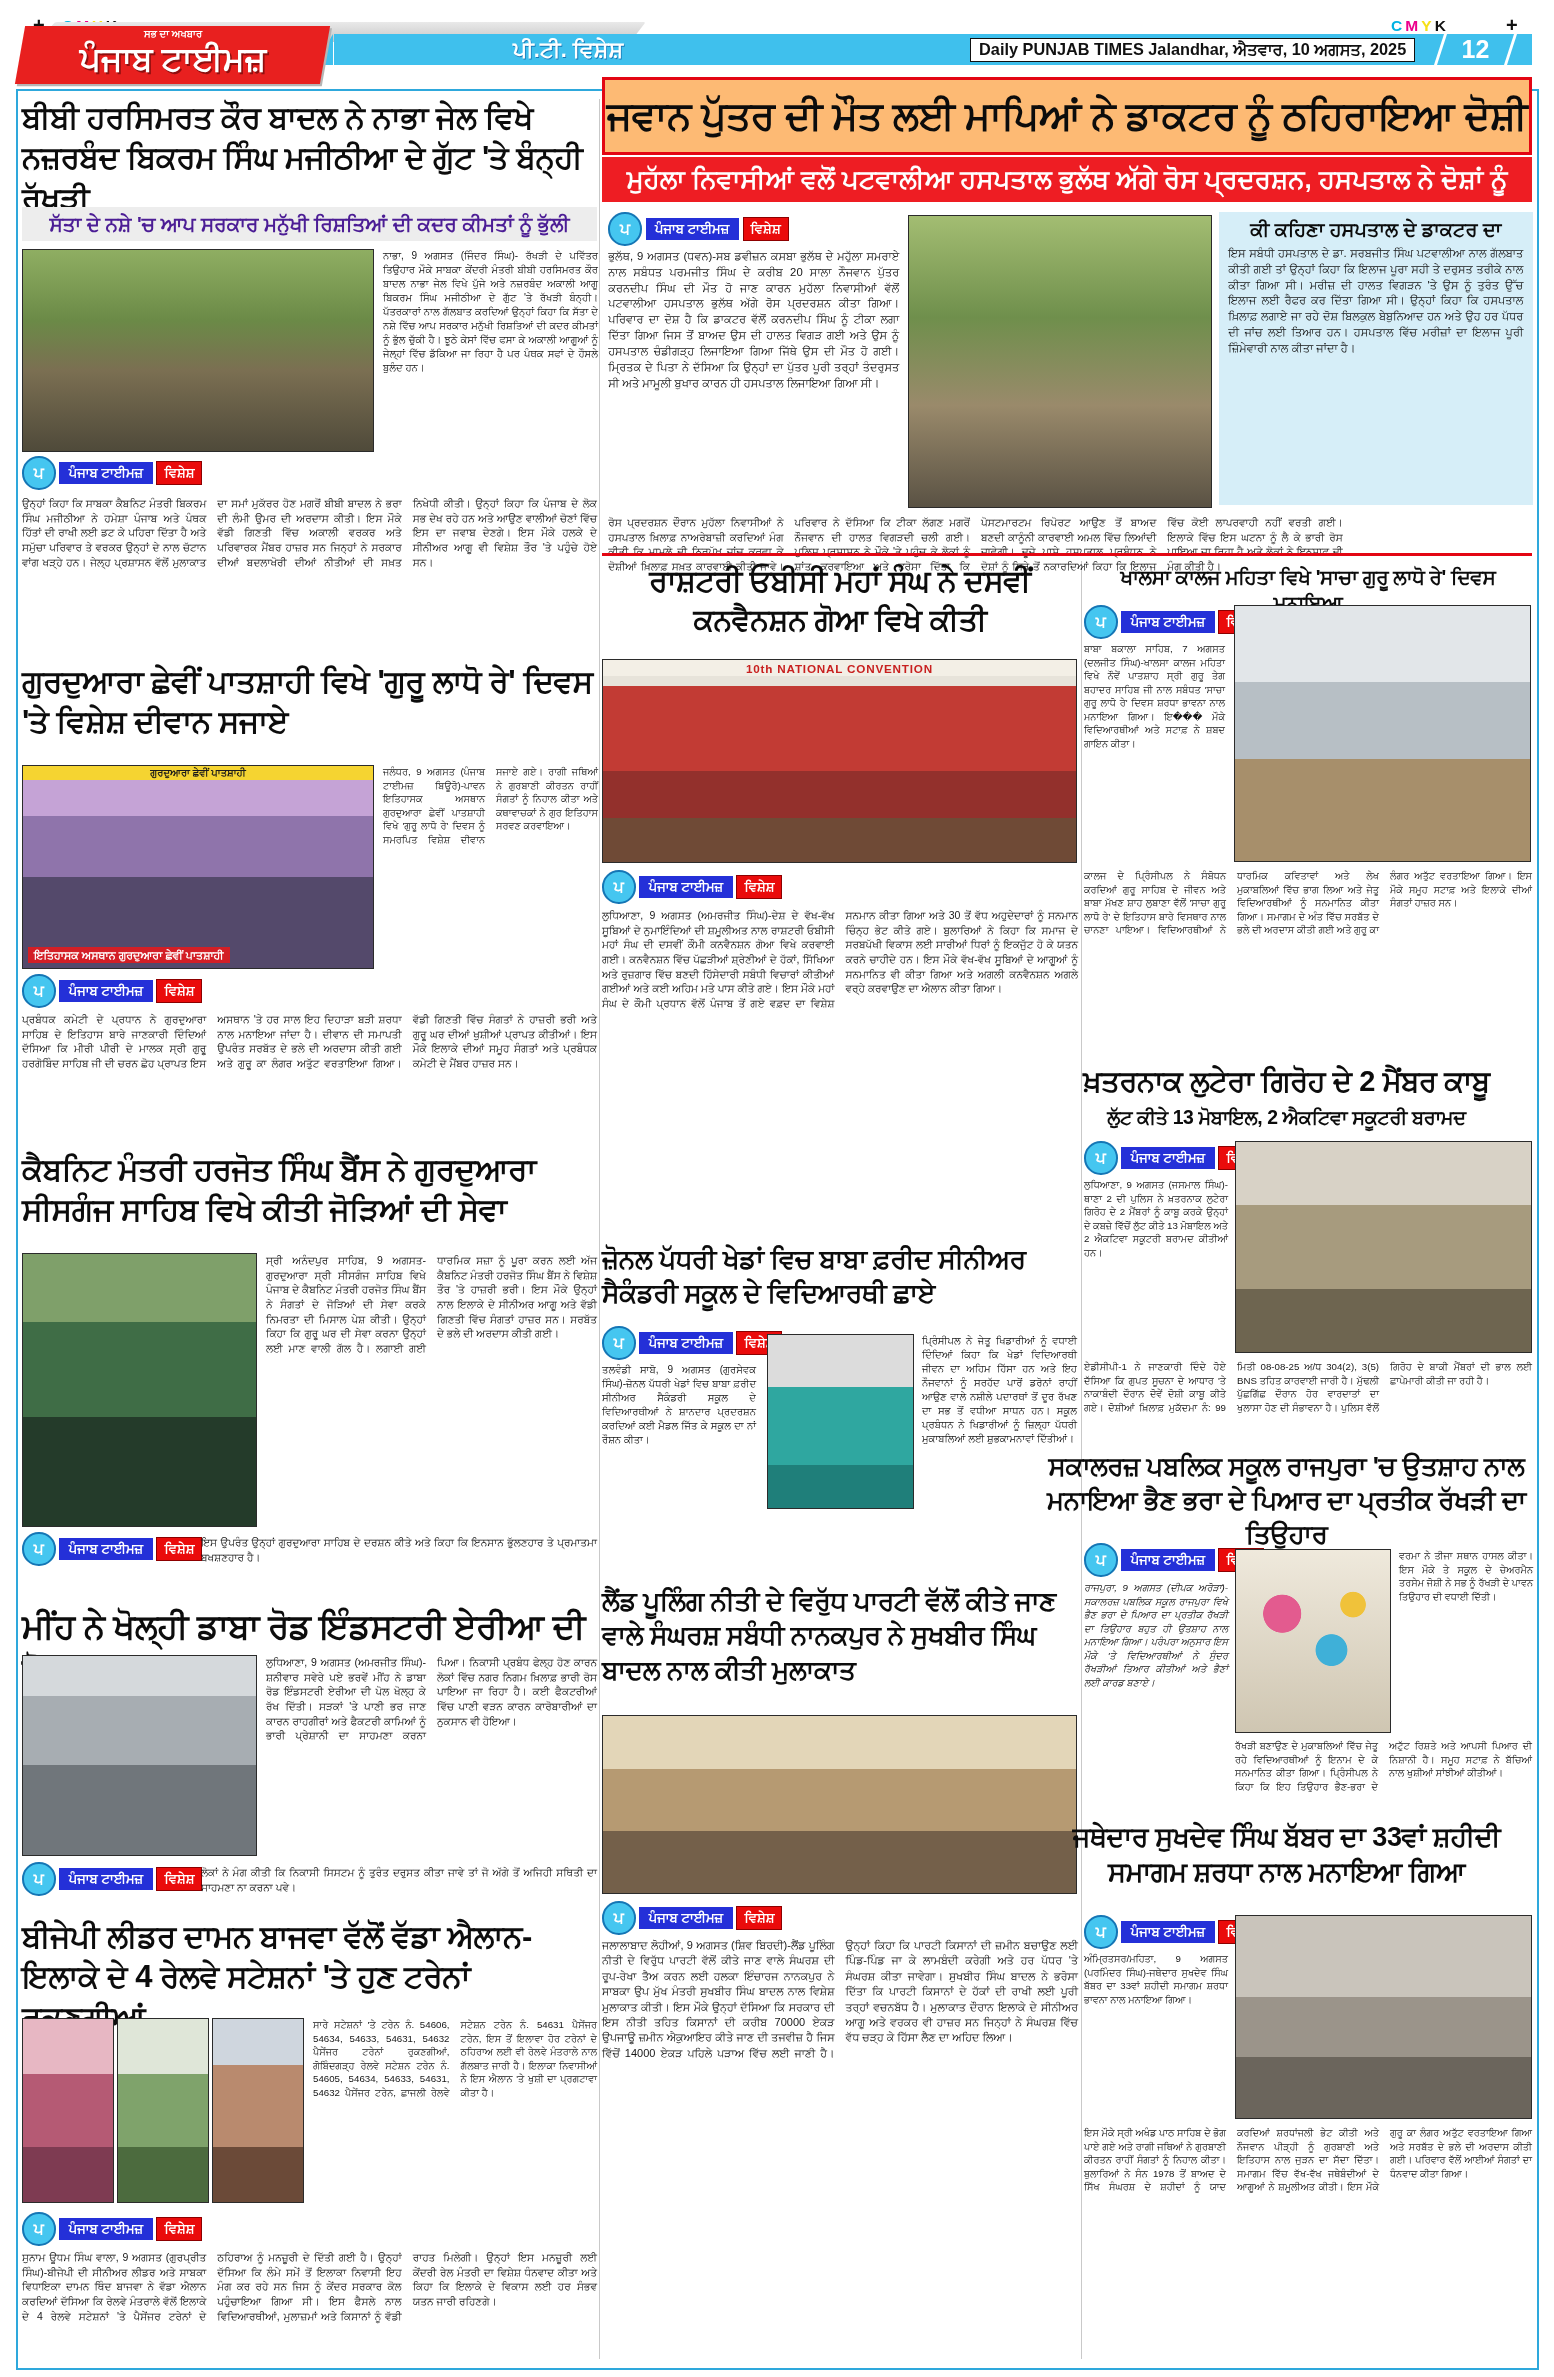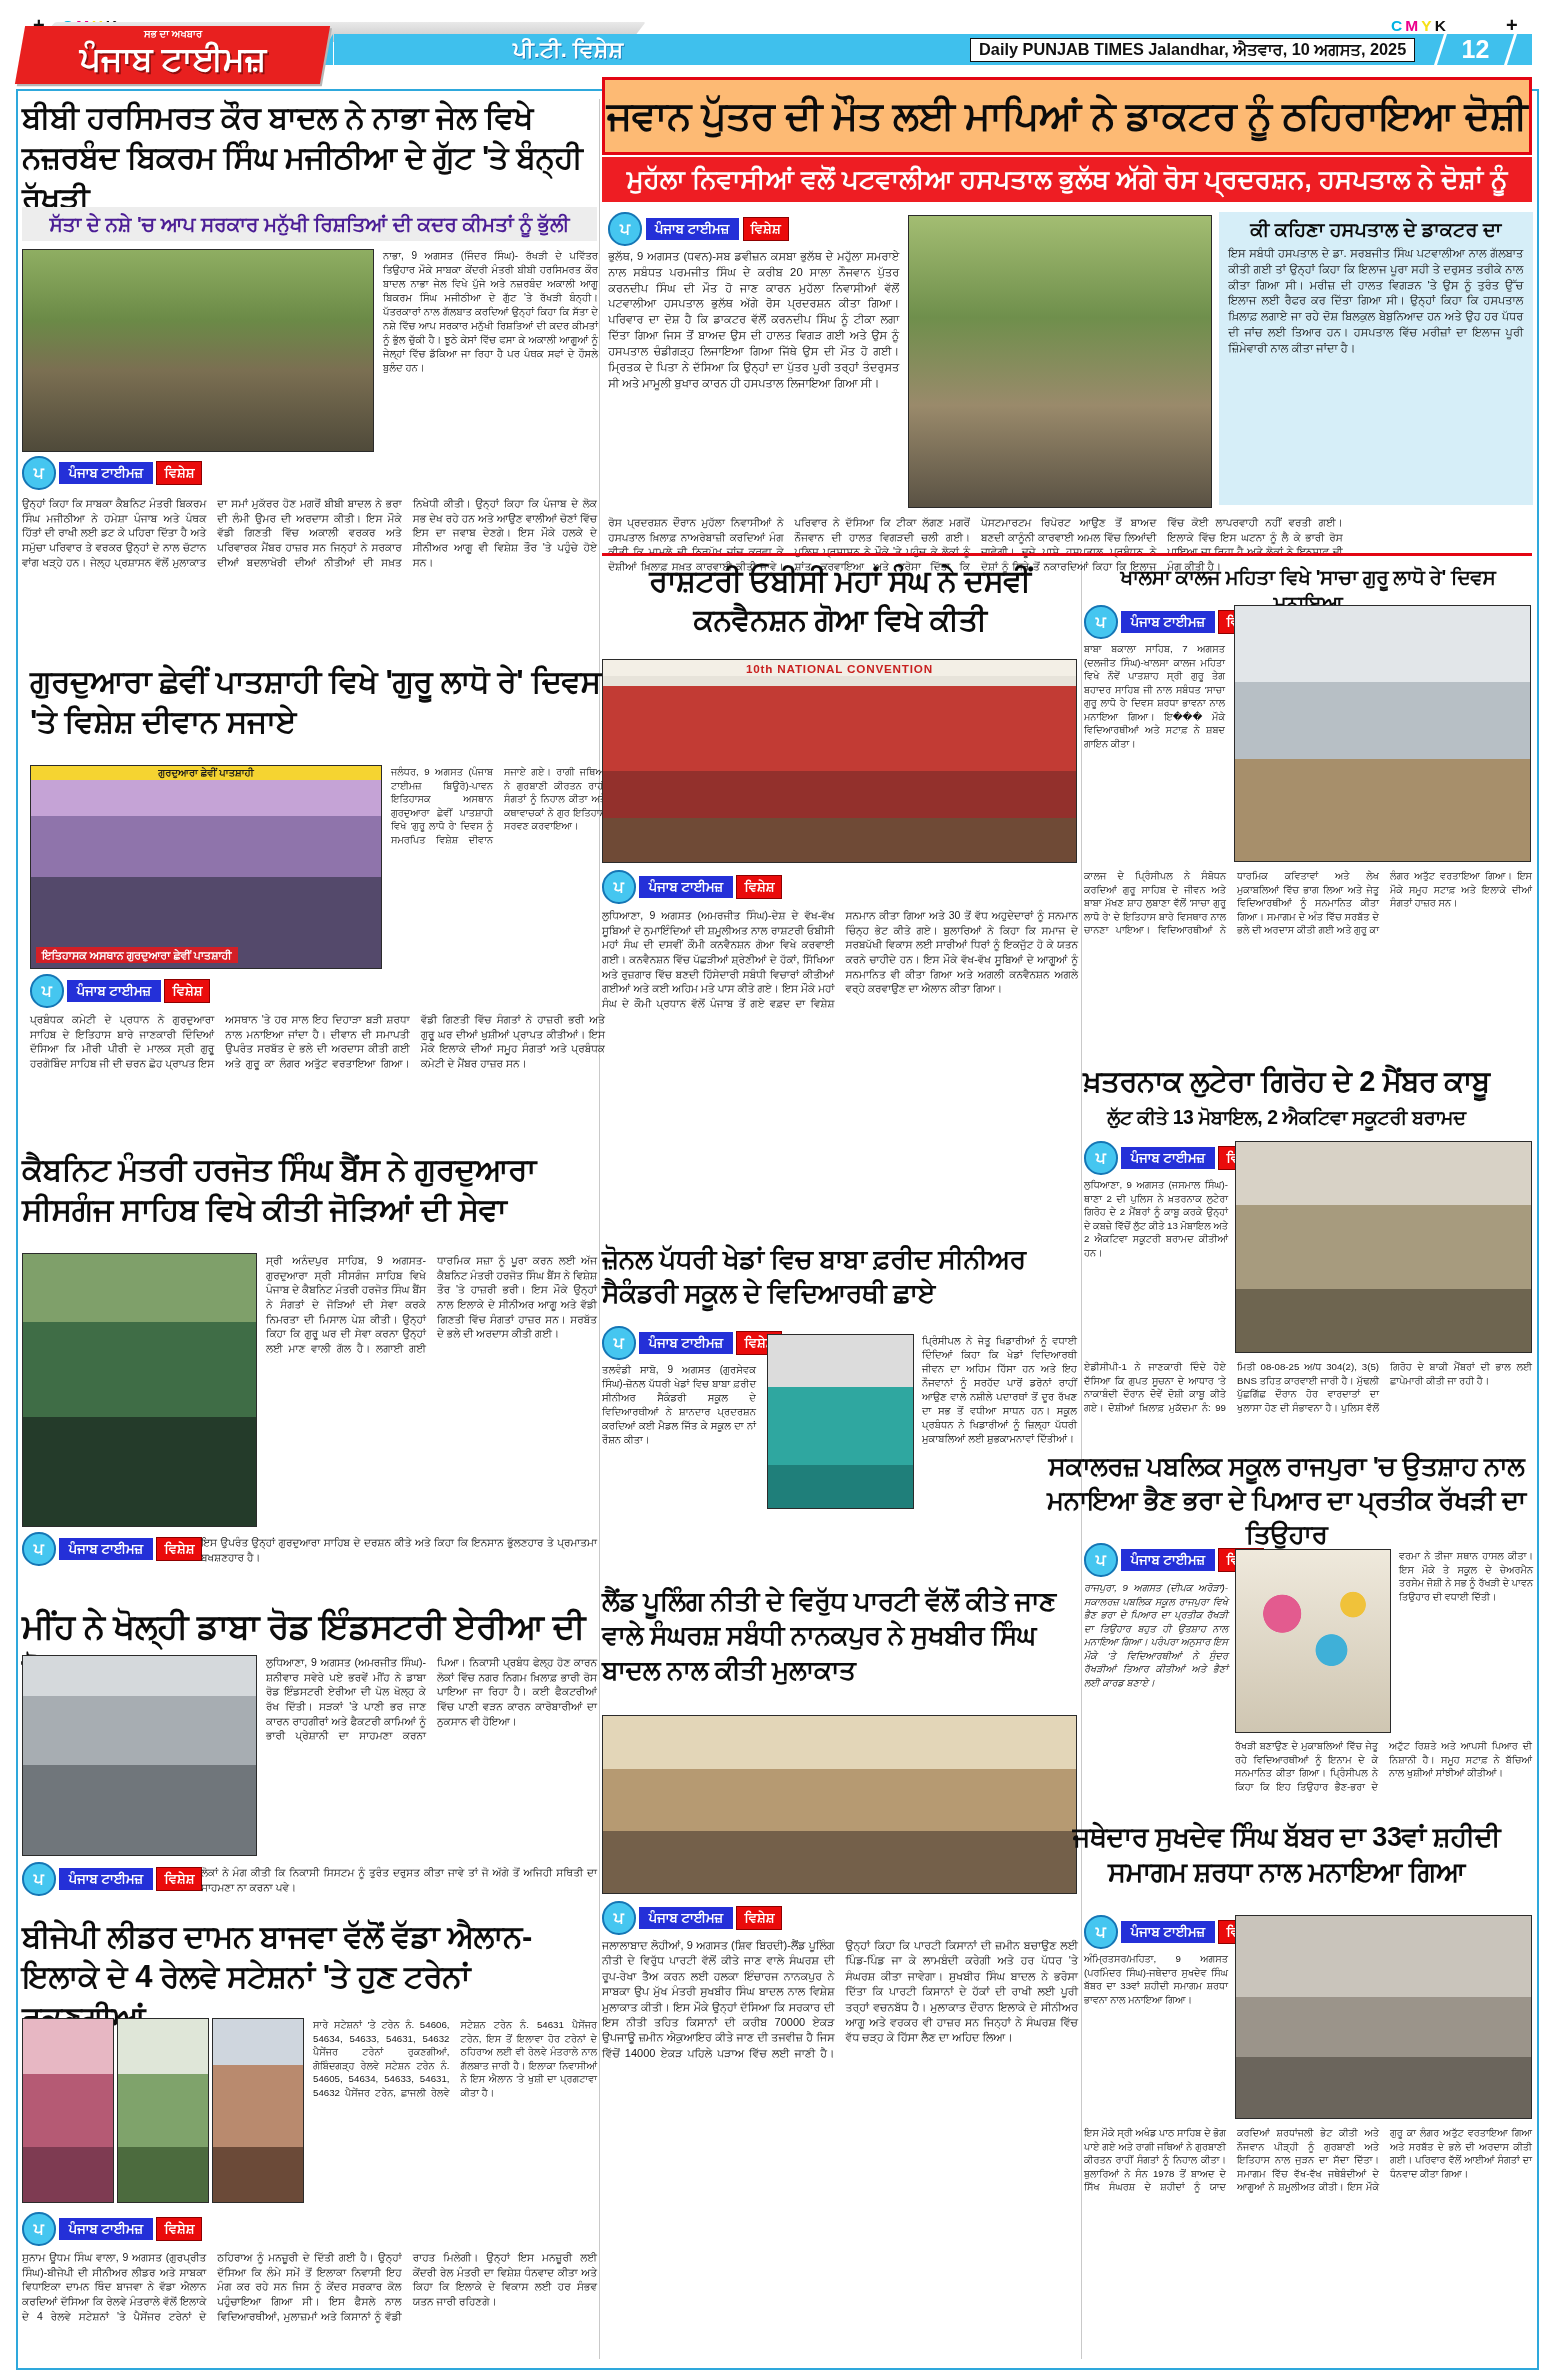--- a/index.html
+++ b/index.html
@@ -121,21 +121,21 @@
     <div class="ph ph-crowd" style="left:0;top:151px;width:350px;height:201px;"></div>
     <div class="abs body" style="left:361px;top:151px;width:215px;height:305px;font-size:10px;">ਨਾਭਾ, 9 ਅਗਸਤ (ਜਿੰਦਰ ਸਿੰਘ)- ਰੱਖੜੀ ਦੇ ਪਵਿੱਤਰ ਤਿਉਹਾਰ ਮੌਕੇ ਸਾਬਕਾ ਕੇਂਦਰੀ ਮੰਤਰੀ ਬੀਬੀ ਹਰਸਿਮਰਤ ਕੌਰ ਬਾਦਲ ਨਾਭਾ ਜੇਲ ਵਿਖੇ ਪੁੱਜੇ ਅਤੇ ਨਜ਼ਰਬੰਦ ਅਕਾਲੀ ਆਗੂ ਬਿਕਰਮ ਸਿੰਘ ਮਜੀਠੀਆ ਦੇ ਗੁੱਟ 'ਤੇ ਰੱਖੜੀ ਬੰਨ੍ਹੀ। ਪੱਤਰਕਾਰਾਂ ਨਾਲ ਗੱਲਬਾਤ ਕਰਦਿਆਂ ਉਨ੍ਹਾਂ ਕਿਹਾ ਕਿ ਸੱਤਾ ਦੇ ਨਸ਼ੇ ਵਿੱਚ ਆਪ ਸਰਕਾਰ ਮਨੁੱਖੀ ਰਿਸ਼ਤਿਆਂ ਦੀ ਕਦਰ ਕੀਮਤਾਂ ਨੂੰ ਭੁੱਲ ਚੁੱਕੀ ਹੈ। ਝੂਠੇ ਕੇਸਾਂ ਵਿੱਚ ਫਸਾ ਕੇ ਅਕਾਲੀ ਆਗੂਆਂ ਨੂੰ ਜੇਲ੍ਹਾਂ ਵਿੱਚ ਡੱਕਿਆ ਜਾ ਰਿਹਾ ਹੈ ਪਰ ਪੰਥਕ ਸਫਾਂ ਦੇ ਹੌਸਲੇ ਬੁਲੰਦ ਹਨ।</div>
     <div class="abs pt-badge" style="left:0;top:358px;">
       <span class="pt-logo">ਪ</span>
       <span class="pt-paper">ਪੰਜਾਬ ਟਾਈਮਜ਼</span>
       <span class="pt-special">ਵਿਸ਼ੇਸ਼</span>
     </div>
     <div class="abs body c3" style="left:0;top:398px;width:575px;height:159px;">ਉਨ੍ਹਾਂ ਕਿਹਾ ਕਿ ਸਾਬਕਾ ਕੈਬਨਿਟ ਮੰਤਰੀ ਬਿਕਰਮ ਸਿੰਘ ਮਜੀਠੀਆ ਨੇ ਹਮੇਸ਼ਾ ਪੰਜਾਬ ਅਤੇ ਪੰਥਕ ਹਿੱਤਾਂ ਦੀ ਰਾਖੀ ਲਈ ਡਟ ਕੇ ਪਹਿਰਾ ਦਿੱਤਾ ਹੈ ਅਤੇ ਸਮੁੱਚਾ ਪਰਿਵਾਰ ਤੇ ਵਰਕਰ ਉਨ੍ਹਾਂ ਦੇ ਨਾਲ ਚੱਟਾਨ ਵਾਂਗ ਖੜ੍ਹੇ ਹਨ। ਜੇਲ੍ਹ ਪ੍ਰਸ਼ਾਸਨ ਵੱਲੋਂ ਮੁਲਾਕਾਤ ਦਾ ਸਮਾਂ ਮੁਕੱਰਰ ਹੋਣ ਮਗਰੋਂ ਬੀਬੀ ਬਾਦਲ ਨੇ ਭਰਾ ਦੀ ਲੰਮੀ ਉਮਰ ਦੀ ਅਰਦਾਸ ਕੀਤੀ। ਇਸ ਮੌਕੇ ਵੱਡੀ ਗਿਣਤੀ ਵਿੱਚ ਅਕਾਲੀ ਵਰਕਰ ਅਤੇ ਪਰਿਵਾਰਕ ਮੈਂਬਰ ਹਾਜ਼ਰ ਸਨ ਜਿਨ੍ਹਾਂ ਨੇ ਸਰਕਾਰ ਦੀਆਂ ਬਦਲਾਖੋਰੀ ਦੀਆਂ ਨੀਤੀਆਂ ਦੀ ਸਖ਼ਤ ਨਿਖੇਧੀ ਕੀਤੀ। ਉਨ੍ਹਾਂ ਕਿਹਾ ਕਿ ਪੰਜਾਬ ਦੇ ਲੋਕ ਸਭ ਦੇਖ ਰਹੇ ਹਨ ਅਤੇ ਆਉਣ ਵਾਲੀਆਂ ਚੋਣਾਂ ਵਿੱਚ ਇਸ ਦਾ ਜਵਾਬ ਦੇਣਗੇ। ਇਸ ਮੌਕੇ ਹਲਕੇ ਦੇ ਸੀਨੀਅਰ ਆਗੂ ਵੀ ਵਿਸ਼ੇਸ਼ ਤੌਰ 'ਤੇ ਪਹੁੰਚੇ ਹੋਏ ਸਨ।</div>
   </div>
 
-  <div class="abs" style="left:30px;top:662px;width:575px;height:480px;">
+  <div class="abs" style="left:22px;top:662px;width:575px;height:480px;">
     <div class="hl abs" style="left:0;top:0;width:575px;font-size:31px;">ਗੁਰਦੁਆਰਾ ਛੇਵੀਂ ਪਾਤਸ਼ਾਹੀ ਵਿਖੇ 'ਗੁਰੂ ਲਾਧੋ ਰੇ' ਦਿਵਸ 'ਤੇ ਵਿਸ਼ੇਸ਼ ਦੀਵਾਨ ਸਜਾਏ</div>
     <div class="ph ph-kirtan" style="left:0;top:103px;width:350px;height:202px;">
       <div class="cap-yellow">ਗੁਰਦੁਆਰਾ ਛੇਵੀਂ ਪਾਤਸ਼ਾਹੀ</div>
       <div class="cap-red">ਇਤਿਹਾਸਕ ਅਸਥਾਨ ਗੁਰਦੁਆਰਾ ਛੇਵੀਂ ਪਾਤਸ਼ਾਹੀ</div>
     </div>
     <div class="abs body c2 small" style="left:361px;top:103px;width:215px;height:204px;">ਜਲੰਧਰ, 9 ਅਗਸਤ (ਪੰਜਾਬ ਟਾਈਮਜ਼ ਬਿਊਰੋ)-ਪਾਵਨ ਇਤਿਹਾਸਕ ਅਸਥਾਨ ਗੁਰਦੁਆਰਾ ਛੇਵੀਂ ਪਾਤਸ਼ਾਹੀ ਵਿਖੇ 'ਗੁਰੂ ਲਾਧੋ ਰੇ' ਦਿਵਸ ਨੂੰ ਸਮਰਪਿਤ ਵਿਸ਼ੇਸ਼ ਦੀਵਾਨ ਸਜਾਏ ਗਏ। ਰਾਗੀ ਜਥਿਆਂ ਨੇ ਗੁਰਬਾਣੀ ਕੀਰਤਨ ਰਾਹੀਂ ਸੰਗਤਾਂ ਨੂੰ ਨਿਹਾਲ ਕੀਤਾ ਅਤੇ ਕਥਾਵਾਚਕਾਂ ਨੇ ਗੁਰ ਇਤਿਹਾਸ ਸਰਵਣ ਕਰਵਾਇਆ।</div>
     <div class="abs pt-badge" style="left:0;top:312px;">
       <span class="pt-logo">ਪ</span>
       <span class="pt-paper">ਪੰਜਾਬ ਟਾਈਮਜ਼</span>
       <span class="pt-special">ਵਿਸ਼ੇਸ਼</span>

